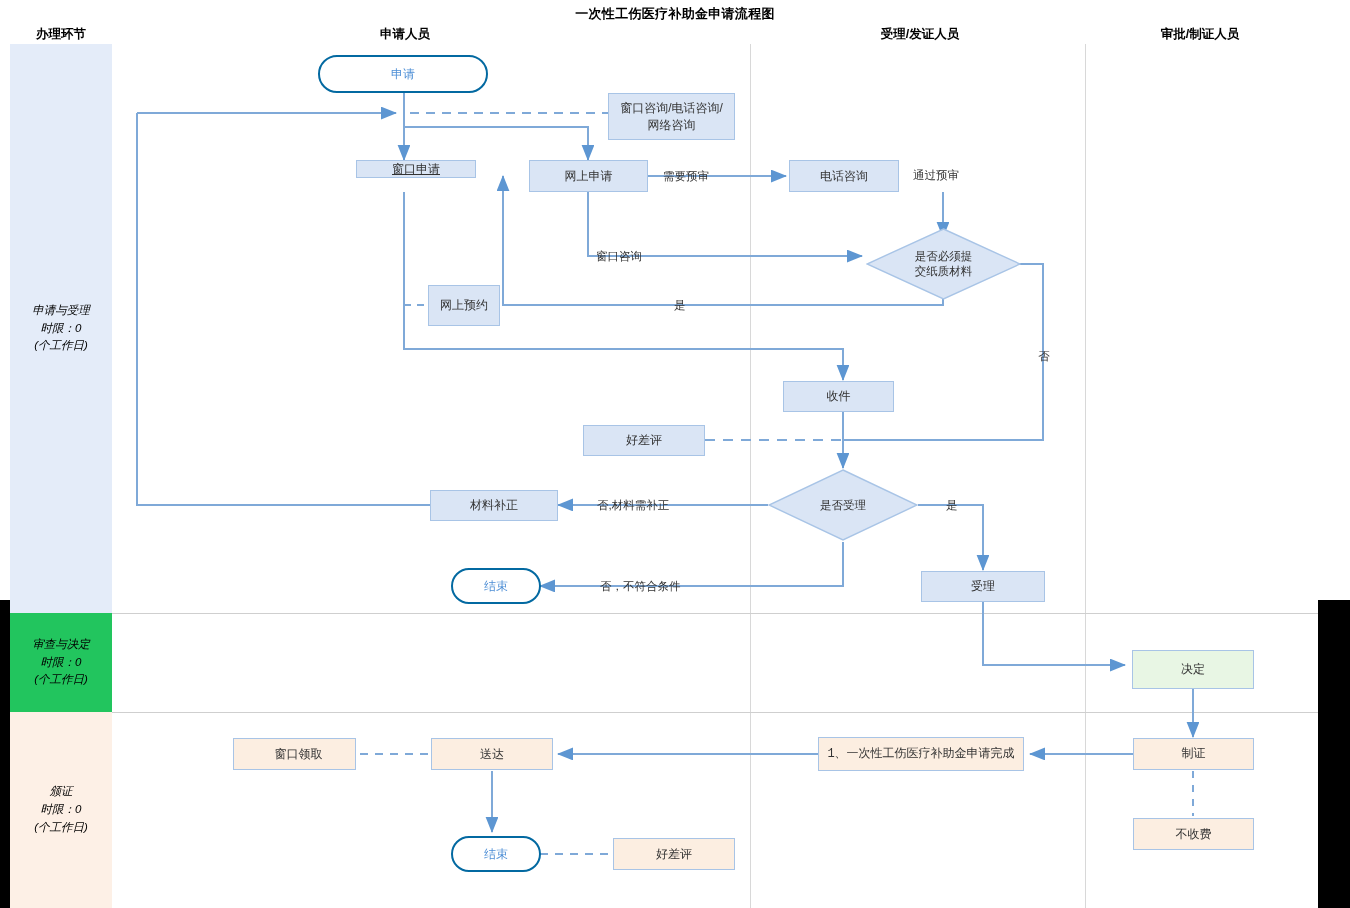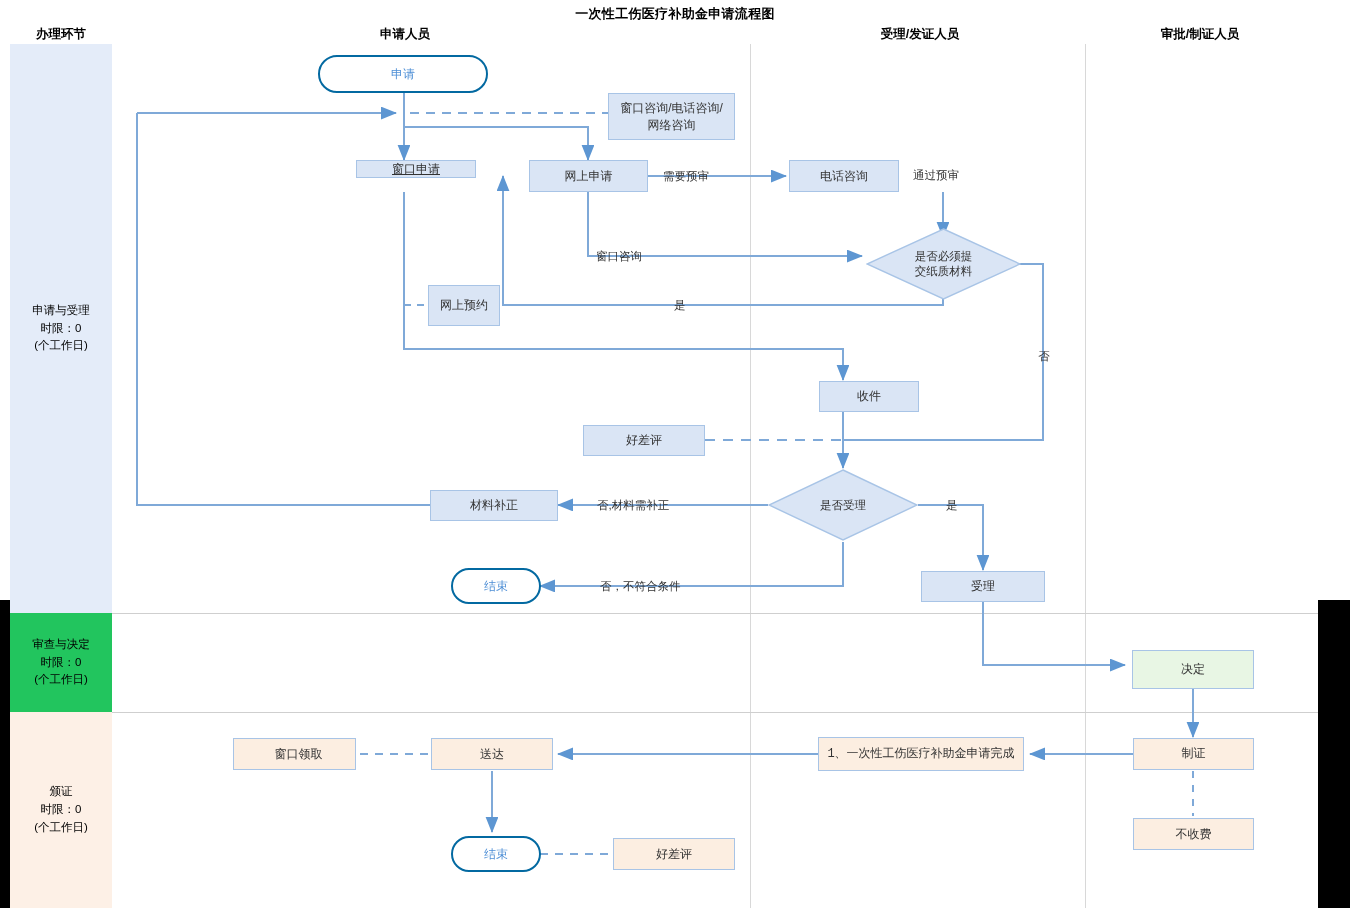--- a/index.html
+++ b/index.html
@@ -48,21 +48,21 @@
     width: 102px;
     display: flex;
     flex-direction: column;
     align-items: center;
     justify-content: center;
     font-size: 11.5px;
     color: #000000;
     line-height: 1.55;
     text-align: center;
   }
-  .stage-cell span { display: block; white-space: nowrap; }
+  .stage-cell span { display: block; white-space: nowrap; font-style: italic; }
   
   .vline {
     position: absolute;
     width: 1px;
     background: #d8d8d8;
   }
   .hline {
     position: absolute;
     height: 1px;
     background: #cfcfcf;
@@ -258,21 +258,21 @@
       <polygon points="77.5,1 154,36 77.5,71 1,36" fill="#dae5f5" stroke="#a8c4e6" stroke-width="1.4"></polygon>
     </svg>
     <span class="diamond-label">是否必须提
 交纸质材料</span>
   </div>
 
   <div class="node rect" style="left:428px; top:285px; width:72px; height:41px;">
     <span>网上预约</span>
   </div>
 
-  <div class="node rect" style="left:819px; top:381px; width:100px; height:31px;">
+  <div class="node rect" style="left:783px; top:381px; width:111px; height:31px;">
     <span>收件</span>
   </div>
 
   <div class="node rect" style="left:583px; top:425px; width:122px; height:31px;">
     <span>好差评</span>
   </div>
 
   <div class="node diamond-wrap" style="left:768px; top:469px; width:150px; height:72px;">
     <svg class="diamond-shape" viewBox="0 0 150 72" preserveAspectRatio="none">
       <polygon points="75,1 149,36 75,71 1,36" fill="#dae5f5" stroke="#a8c4e6" stroke-width="1.4"></polygon>

